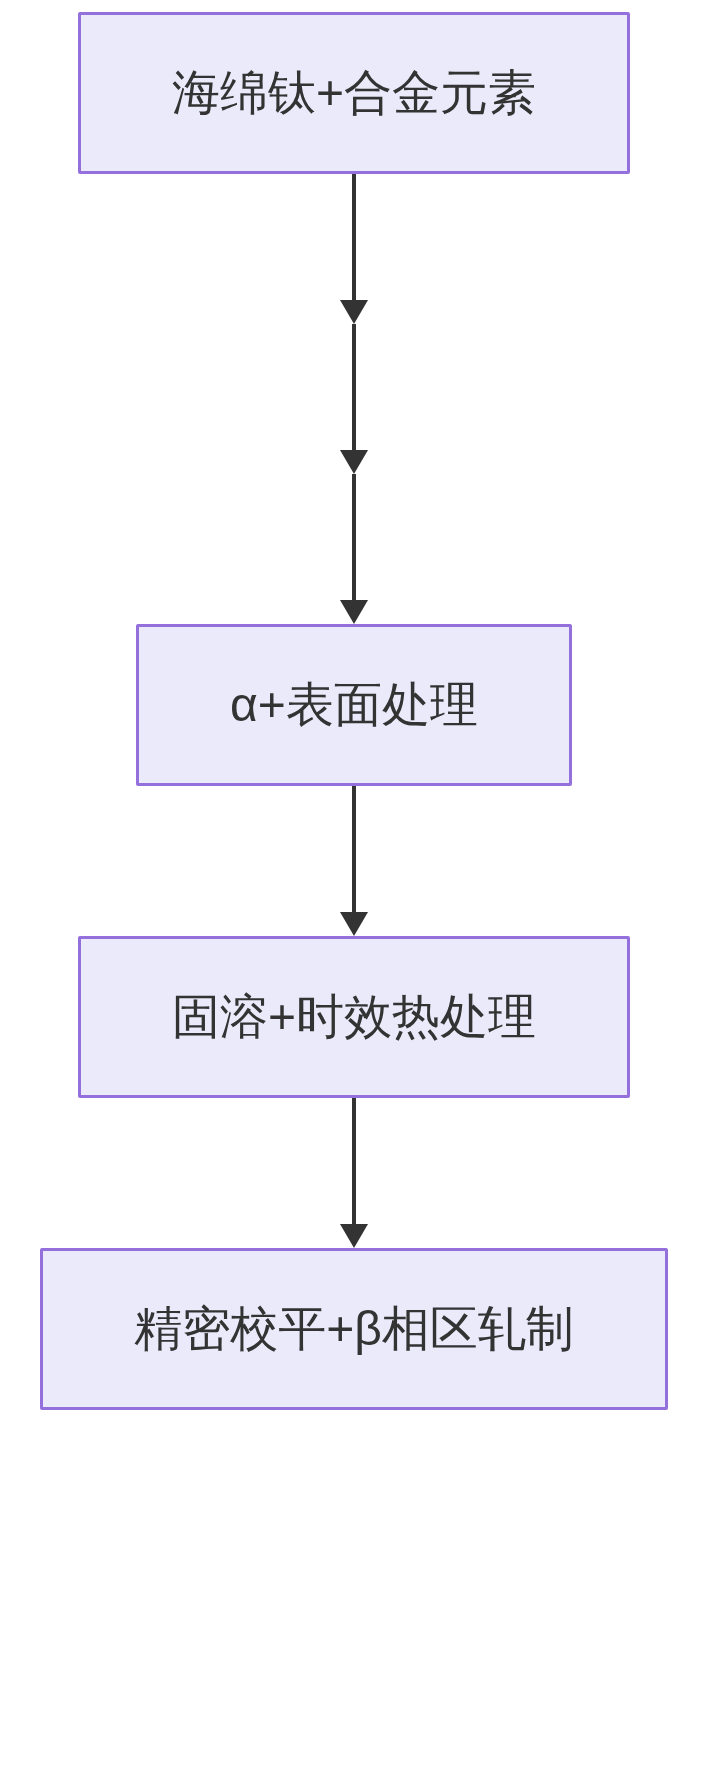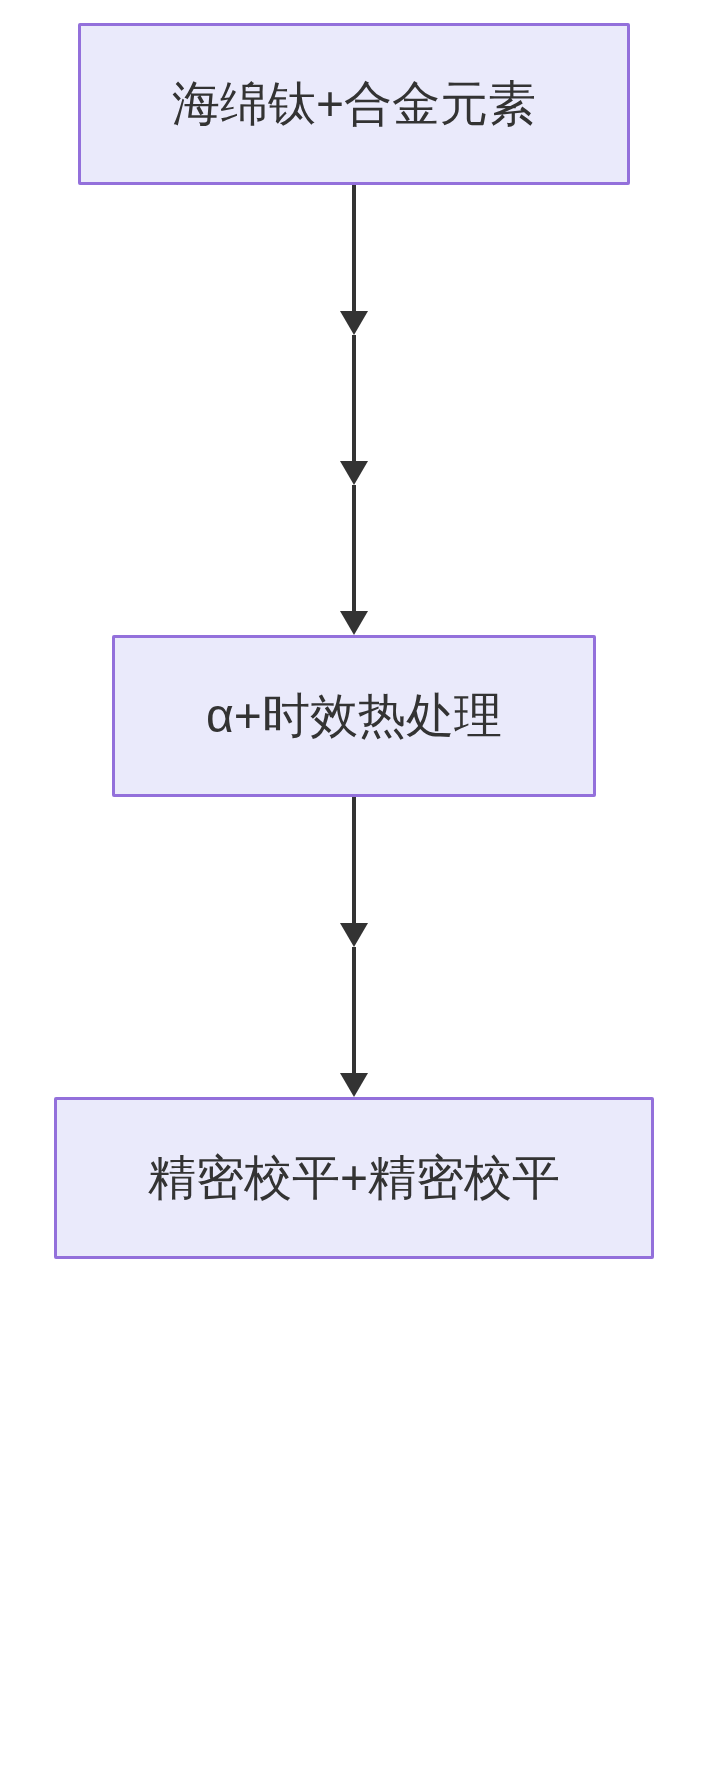--- a/index.html
+++ b/index.html
@@ -5,21 +5,21 @@
   html, body {
     margin: 0;
     padding: 0;
     background: var(--bg, #FFFFFF);
   }
   .canvas {
     position: relative;
     width: 708px;
     height: 1770px;
     box-sizing: border-box;
-    padding-top: 23px;
+    padding-top: 12px;
     display: flex;
     flex-direction: column;
     align-items: center;
     overflow: hidden;
     background: var(--bg, #FFFFFF);
     font-family: "Liberation Sans", sans-serif;
   }
   .node {
     box-sizing: border-box;
     flex: 0 0 auto;
@@ -71,26 +71,29 @@
   </div>
     <div class="arrow">
     <div class="arrow-line"></div>
     <div class="arrow-head"></div>
   </div>
     <div class="arrow">
     <div class="arrow-line"></div>
     <div class="arrow-head"></div>
   </div>
     <div class="node">
-    <span class="node-label">α+时效热处理</span>
-  </div>
-    <div class="arrow">
-    <div class="arrow-line"></div>
-    <div class="arrow-head"></div>
+    <span class="node-label">α+表面处理</span>
   </div>
     <div class="arrow">
     <div class="arrow-line"></div>
     <div class="arrow-head"></div>
   </div>
     <div class="node">
-    <span class="node-label">精密校平+精密校平</span>
+    <span class="node-label">固溶+时效热处理</span>
+  </div>
+    <div class="arrow">
+    <div class="arrow-line"></div>
+    <div class="arrow-head"></div>
+  </div>
+    <div class="node">
+    <span class="node-label">精密校平+β相区轧制</span>
   </div>
   </div>
 
 </body></html>

